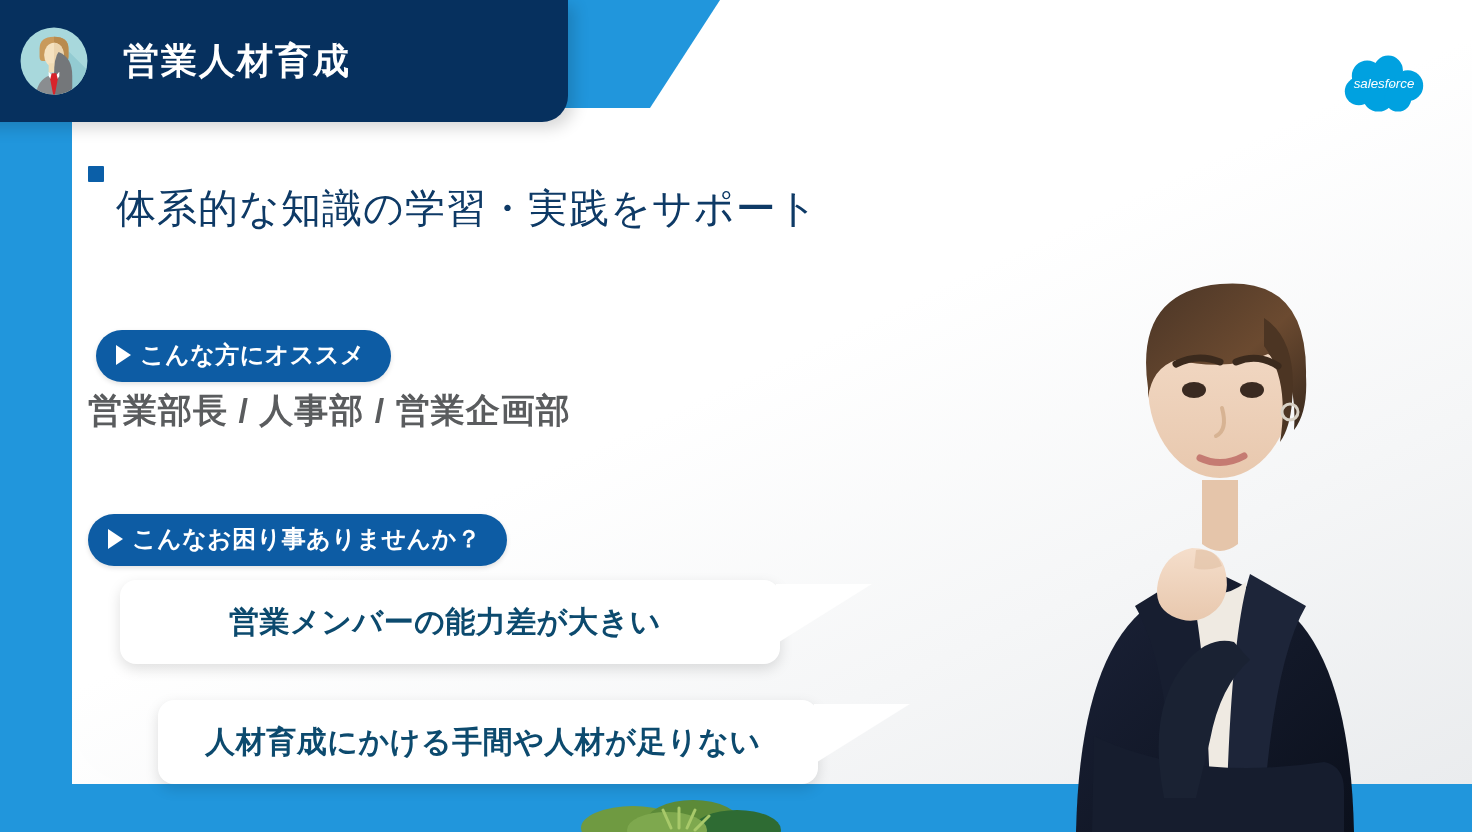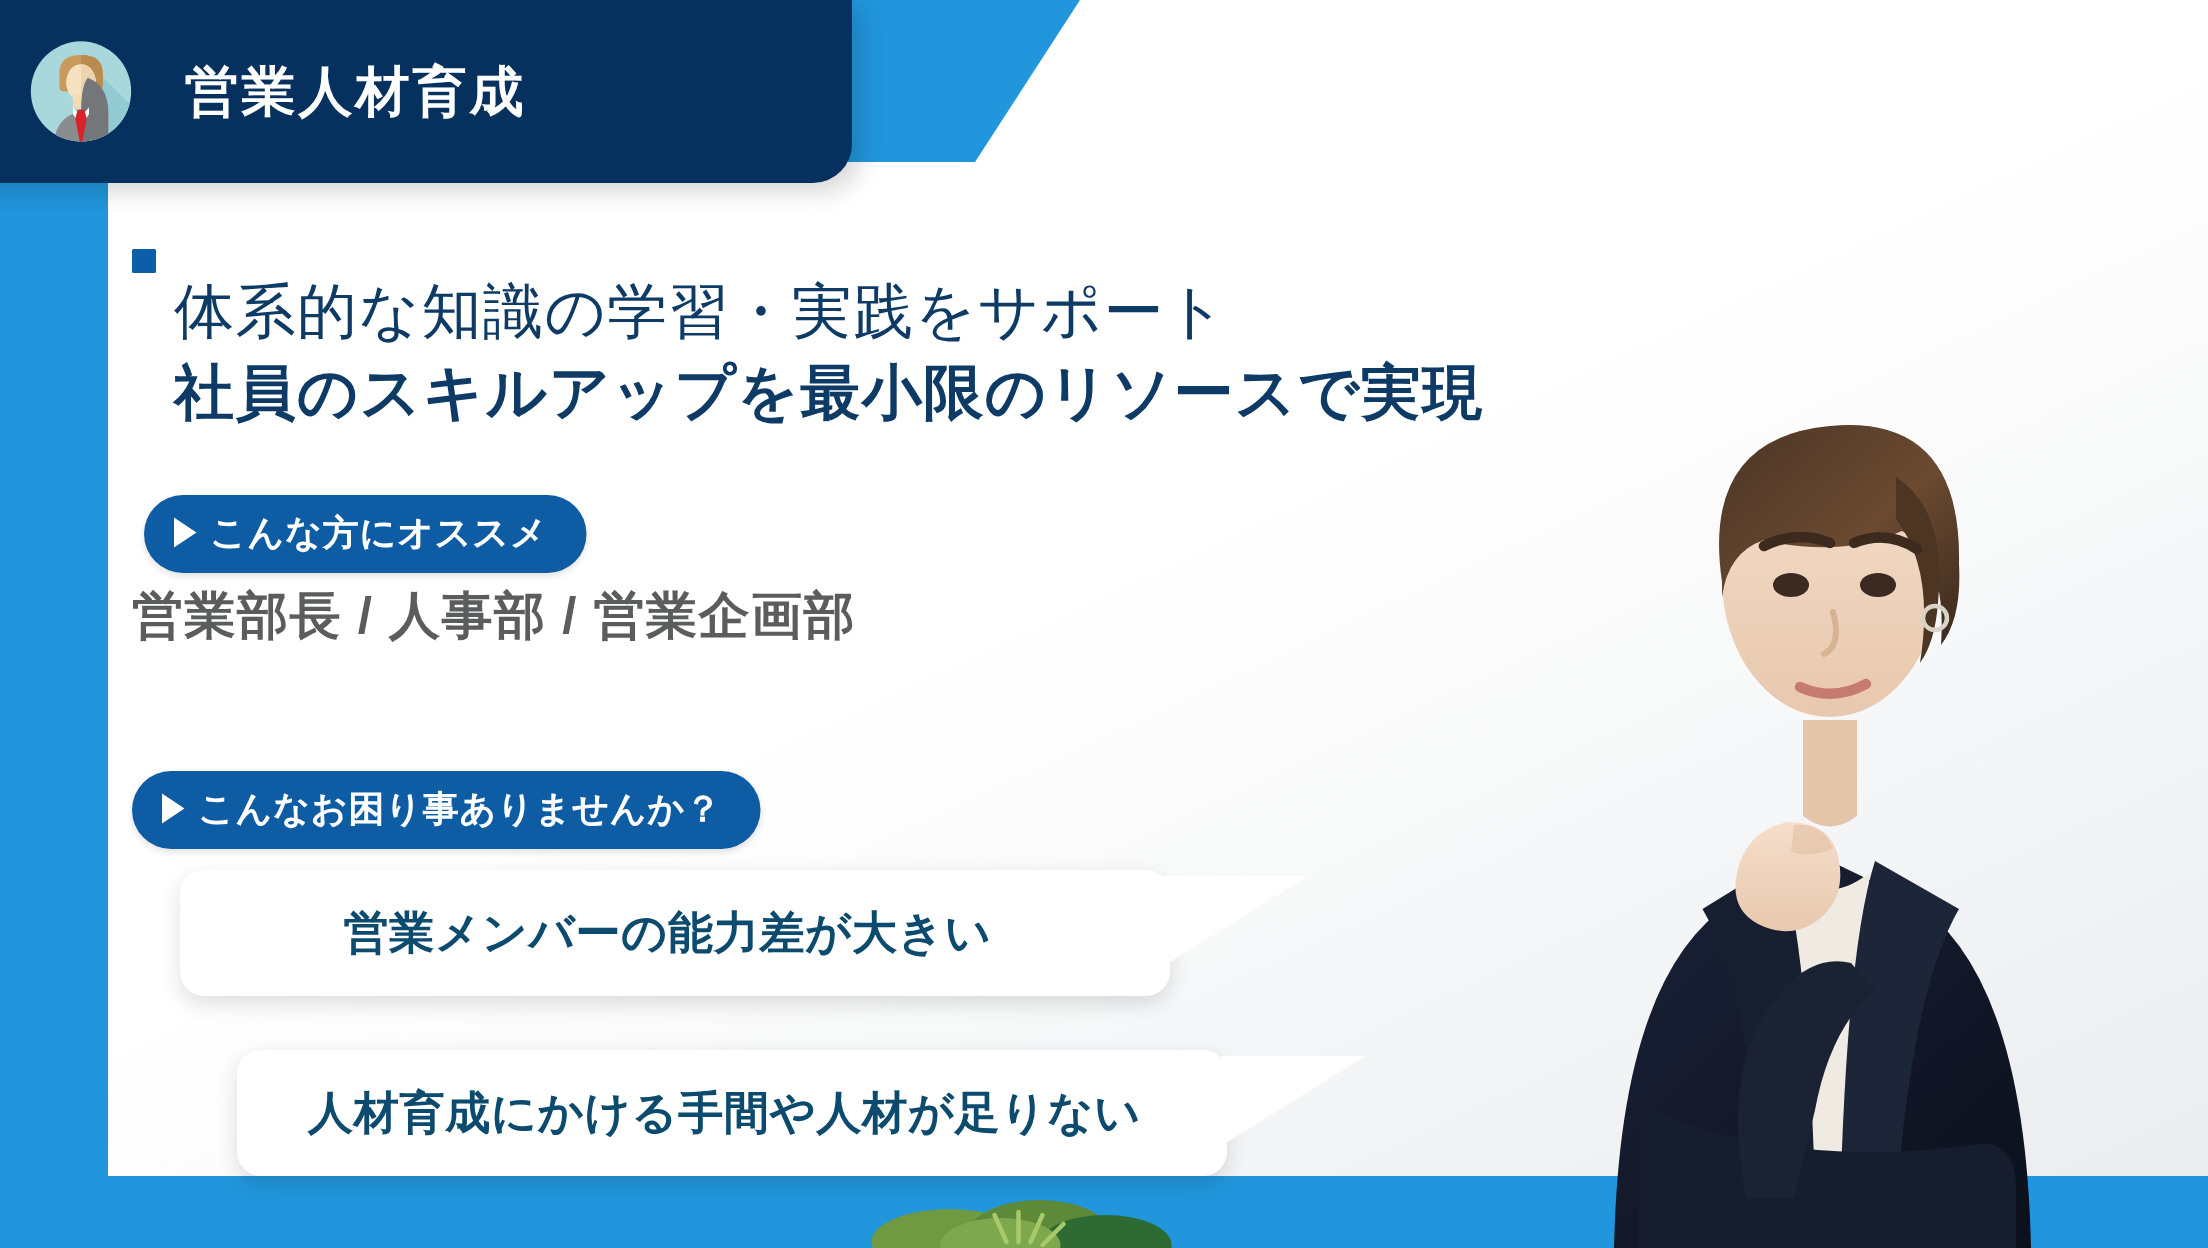--- a/index.html
+++ b/index.html
@@ -280,20 +280,33 @@
           <path d="M26 100 q0 -24 18 -31 l12 0 q18 7 18 31 z" fill="#8A8D90"></path>
           <path d="M50 69 q0 -24 6 -31 q18 7 18 31 l0 31 l-24 0 z" fill="#74777A"></path>
           <polygon points="43,64 50,72 57,64 57,70 50,80 43,70" fill="#FFFFFF"></polygon>
           <polygon points="47,66 53,66 55,74 50,100 45,74" fill="#D8232A"></polygon>
         </g>
       </svg>
     </span>
     <span class="header-title">営業人材育成</span>
   </div>
 
+  <span class="sf-logo">
+    <svg viewBox="0 0 120 86" width="84" height="62" aria-hidden="true">
+      <g fill="#00A1E0">
+        <circle cx="36" cy="30" r="22"></circle>
+        <circle cx="66" cy="22" r="21"></circle>
+        <circle cx="94" cy="44" r="22"></circle>
+        <circle cx="24" cy="52" r="20"></circle>
+        <circle cx="52" cy="58" r="23"></circle>
+        <circle cx="80" cy="62" r="19"></circle>
+      </g>
+      <text x="60" y="48" text-anchor="middle" fill="#FFFFFF" font-family="Liberation Sans, sans-serif" font-size="19" font-style="italic" font-weight="400">salesforce</text>
+    </svg>
+  </span>
 
   <span class="photo">
     <svg viewBox="0 0 430 682" width="430" height="682" aria-hidden="true">
       <defs>
         <linearGradient id="suitg" x1="0" y1="0" x2="1" y2="1">
           <stop offset="0%" stop-color="#1B2238"></stop>
           <stop offset="55%" stop-color="#121828"></stop>
           <stop offset="100%" stop-color="#0B101C"></stop>
         </linearGradient>
         <linearGradient id="hairg" x1="0" y1="0" x2="1" y2="1">
@@ -355,21 +368,20 @@
       </g>
     </svg>
   </span>
 
   <div class="content">
 
     <div class="headline">
       <div class="headline-bar"></div>
       <div class="headline-lines">
         <div class="headline-l1">体系的な知識の学習・実践をサポート</div>
-        <div class="headline-l2">社員のスキルアップを最小限のリソースで実現</div>
       </div>
     </div>
 
     <div class="pill pill-recommend">
       <span class="tri"></span>
       <span>こんな方にオススメ</span>
     </div>
 
     <div class="audience">営業部長 / 人事部 / 営業企画部</div>
 

